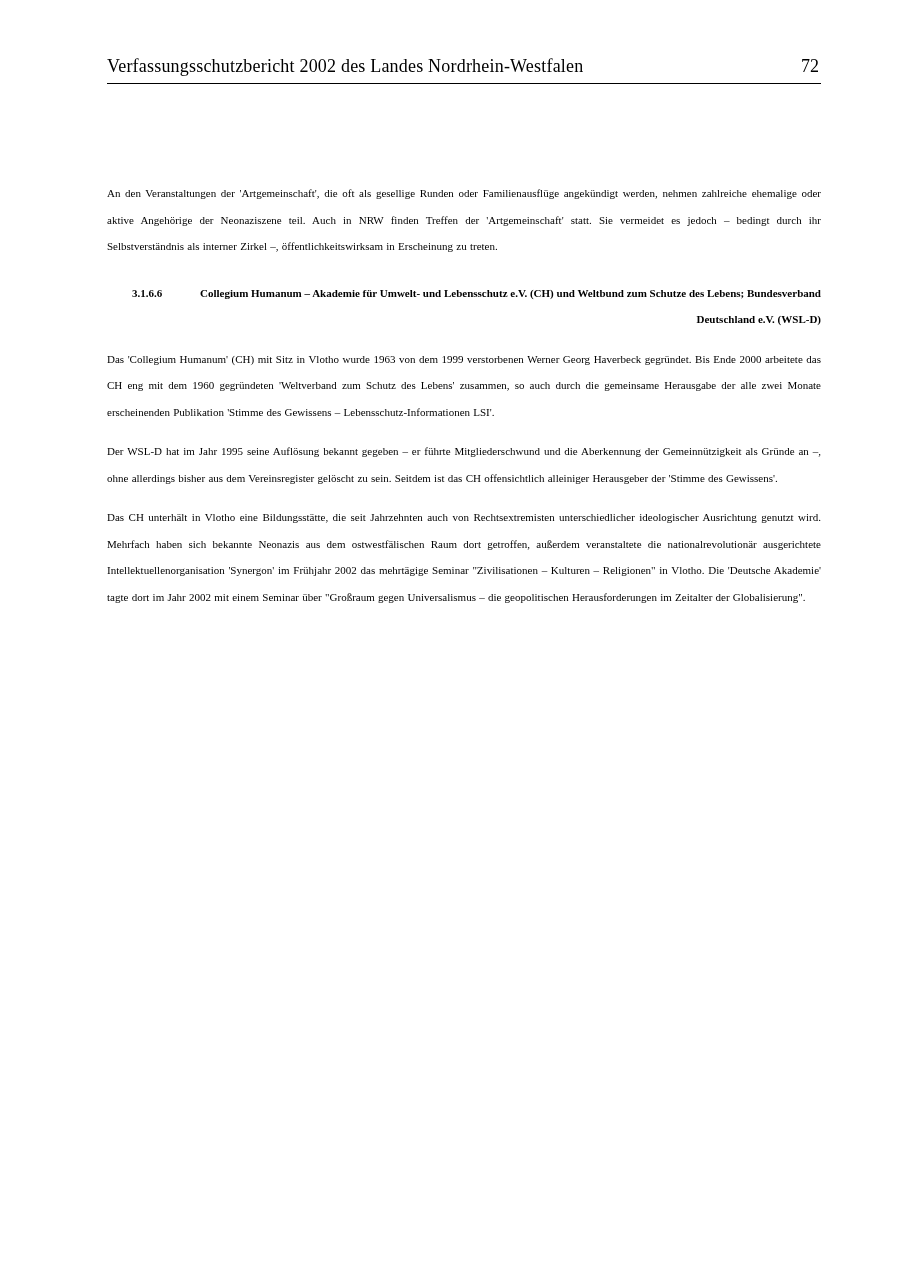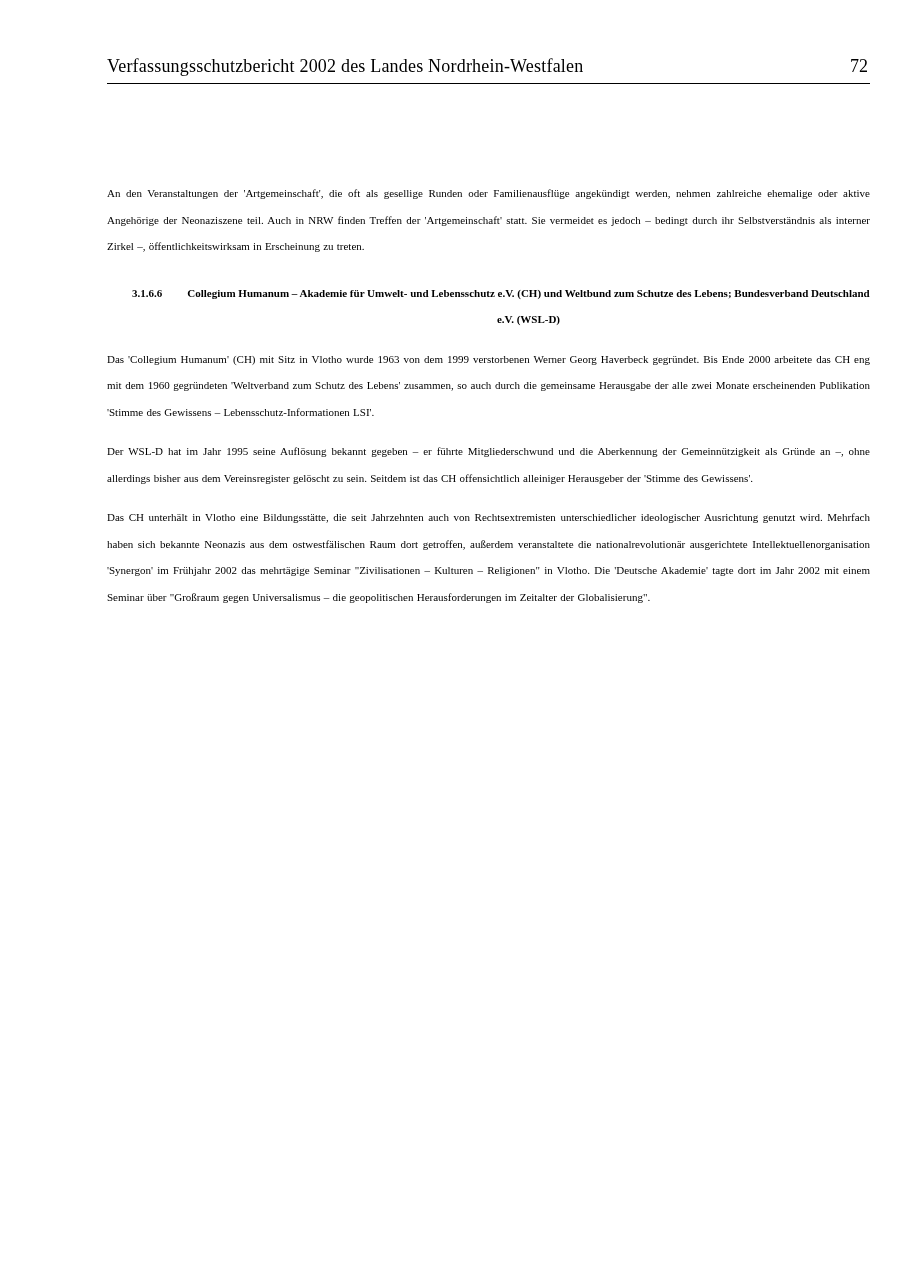--- a/index.html
+++ b/index.html
@@ -8,21 +8,21 @@
     background: #ffffff;
   }
   .page {
     position: relative;
     width: 900px;
     height: 1273px;
     box-sizing: border-box;
     background: #ffffff;
     color: #000000;
     font-family: "Liberation Serif", "DejaVu Serif", serif;
-    padding: 55px 30px 0 107px;
+    padding: 55px 79px 0 107px;
     overflow: hidden;
   }
   .header {
     display: flex;
     justify-content: space-between;
     align-items: baseline;
     font-size: 18px;
     line-height: 22px;
     border-bottom: 1.6px solid #000000;
     padding-bottom: 6px;
@@ -48,21 +48,21 @@
     font-weight: bold;
     text-align: left;
     margin: 20px 0 13px 0;
   }
   .section-heading .num {
     flex: 0 0 80px;
     text-align: center;
   }
   .section-heading .txt {
     flex: 1;
-    text-align: center;
+    text-align: right;
   }
 </style>
 </head>
 <body>
 
 <div class="page">
 
   <div class="header">
     <span class="title">Verfassungsschutzbericht 2002 des Landes Nordrhein-Westfalen</span>
     <span class="pagenum">72</span>

